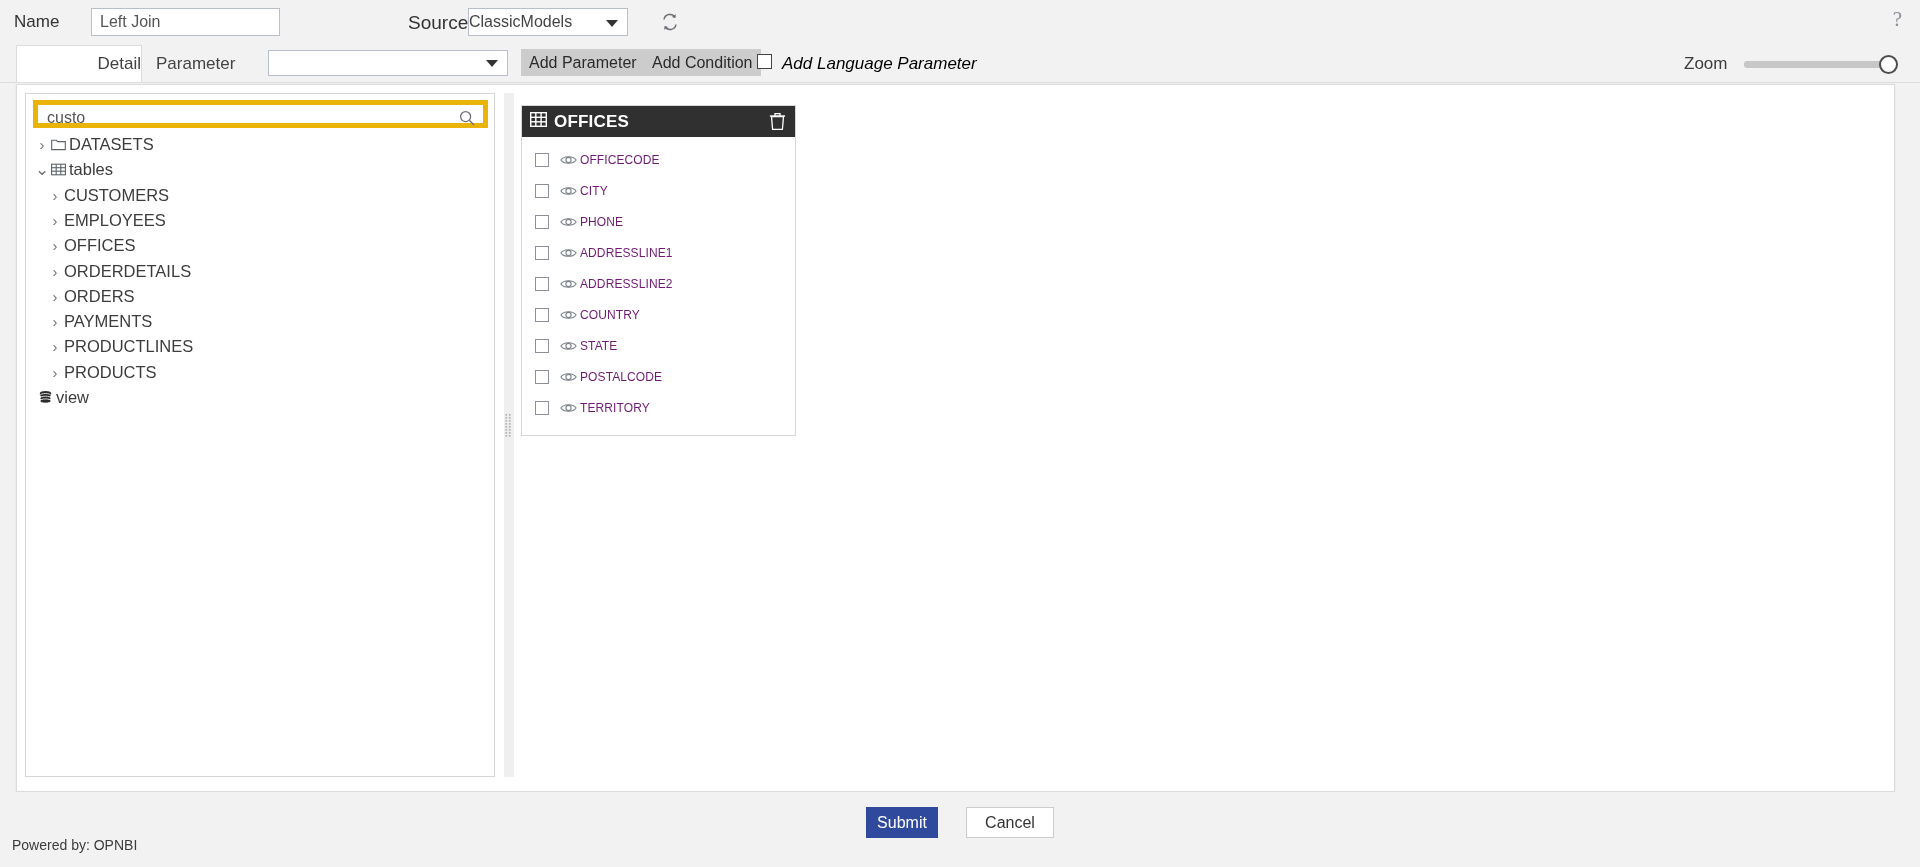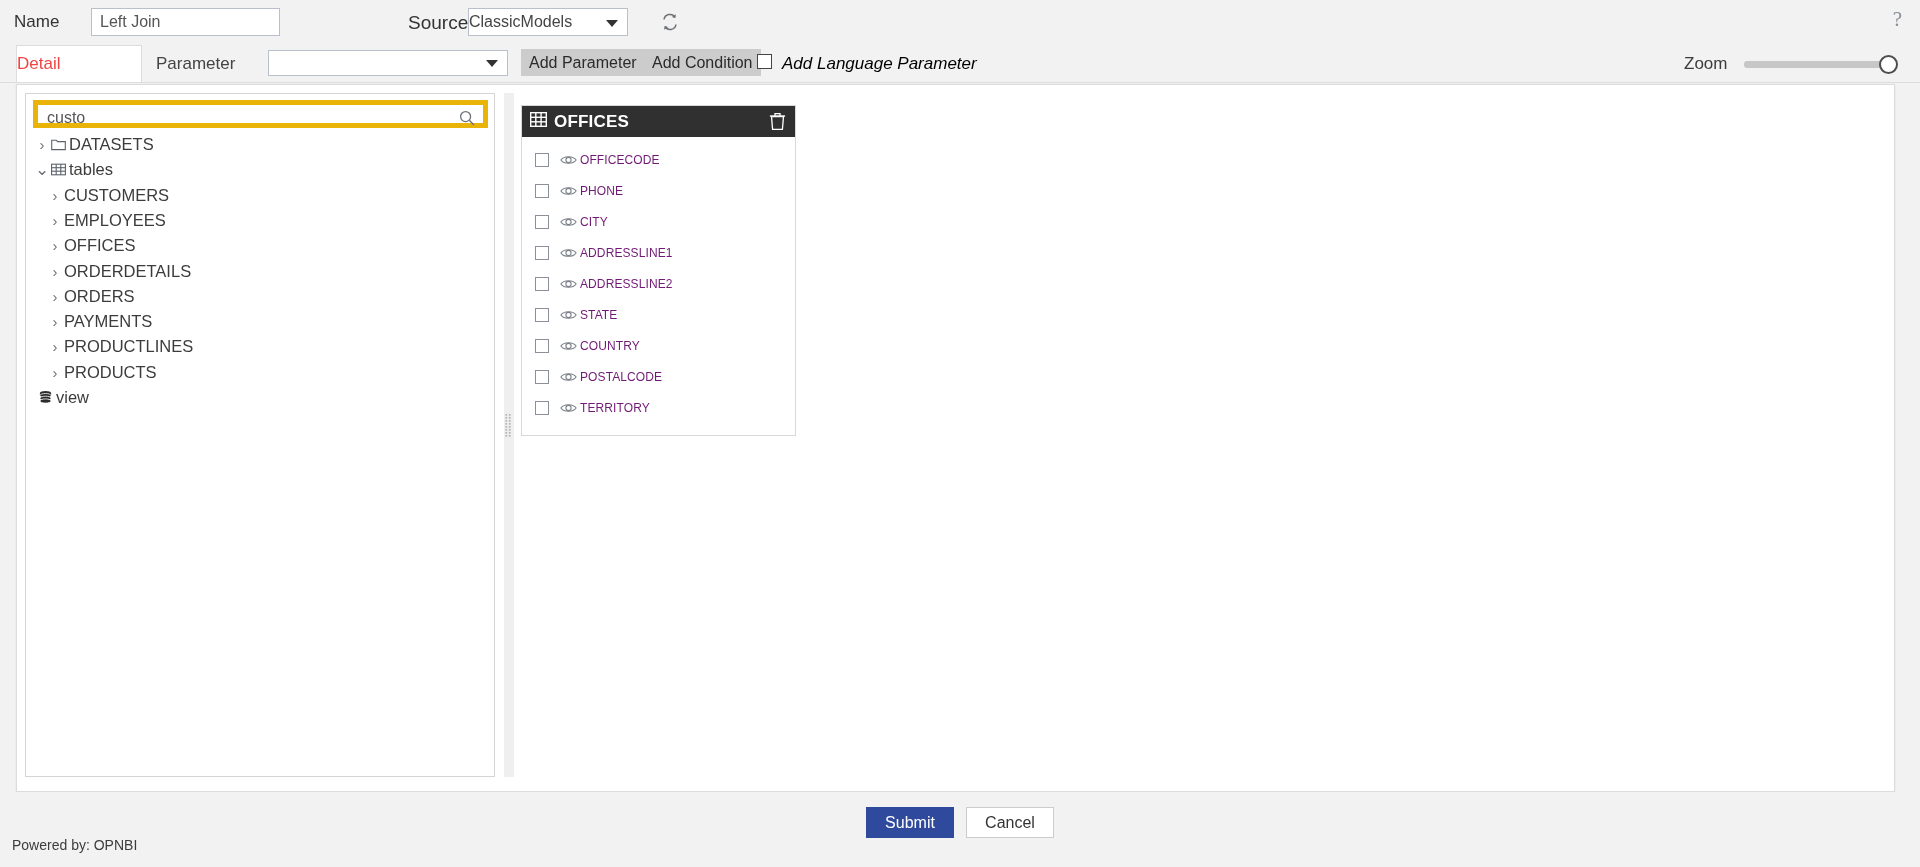--- a/index.html
+++ b/index.html
@@ -93,24 +93,24 @@
     border-bottom: 1px solid #dddddd;
   }
   #tab-detail {
     position: absolute;
     left: 16px; top: 0px;
     width: 126px; height: 37px;
     background: #ffffff;
     border: 1px solid #dcdcdc;
     border-bottom: none;
     box-sizing: border-box;
-    text-align: left;
+    text-align: right;
     line-height: 36px;
     font-size: 17px;
-    color: #ef4444;
+    color: #404040;
     cursor: pointer;
   }
   #param-label {
     position: absolute;
     left: 156px; top: 9px;
     font-size: 17px;
     color: #444;
   }
   #param-select {
     position: absolute;
@@ -359,21 +359,21 @@
   
   #footer {
     position: absolute;
     left: 0; top: 792px;
     width: 1920px; height: 75px;
     background: #f2f2f2;
   }
   #submit-btn {
     position: absolute;
     left: 866px; top: 15px;
-    width: 88px; height: 31px;
+    width: 72px; height: 31px;
     background: #2f4a9c;
     color: #ffffff;
     border: none;
     font-family: "Liberation Sans", sans-serif;
     font-size: 16px;
     cursor: pointer;
   }
   #cancel-btn {
     position: absolute;
     left: 966px; top: 15px;
@@ -559,71 +559,71 @@
             <span class="field-name">OFFICECODE</span>
           </div>
           <div class="field-row">
             <span class="field-cb"></span>
             <span class="field-eye">
               <svg width="17" height="12" viewBox="0 0 17 12">
                 <path d="M0.9 6 C3.6 1.6 13.4 1.6 16.1 6 C13.4 10.4 3.6 10.4 0.9 6 Z" fill="none" stroke="#7d838b" stroke-width="1.1"></path>
                 <circle cx="8.5" cy="6" r="2.6" fill="none" stroke="#7d838b" stroke-width="1.1"></circle>
               </svg>
             </span>
+            <span class="field-name">CITY</span>
+          </div>
+          <div class="field-row">
+            <span class="field-cb"></span>
+            <span class="field-eye">
+              <svg width="17" height="12" viewBox="0 0 17 12">
+                <path d="M0.9 6 C3.6 1.6 13.4 1.6 16.1 6 C13.4 10.4 3.6 10.4 0.9 6 Z" fill="none" stroke="#7d838b" stroke-width="1.1"></path>
+                <circle cx="8.5" cy="6" r="2.6" fill="none" stroke="#7d838b" stroke-width="1.1"></circle>
+              </svg>
+            </span>
             <span class="field-name">PHONE</span>
           </div>
           <div class="field-row">
             <span class="field-cb"></span>
             <span class="field-eye">
               <svg width="17" height="12" viewBox="0 0 17 12">
                 <path d="M0.9 6 C3.6 1.6 13.4 1.6 16.1 6 C13.4 10.4 3.6 10.4 0.9 6 Z" fill="none" stroke="#7d838b" stroke-width="1.1"></path>
                 <circle cx="8.5" cy="6" r="2.6" fill="none" stroke="#7d838b" stroke-width="1.1"></circle>
               </svg>
             </span>
-            <span class="field-name">CITY</span>
-          </div>
-          <div class="field-row">
-            <span class="field-cb"></span>
-            <span class="field-eye">
-              <svg width="17" height="12" viewBox="0 0 17 12">
-                <path d="M0.9 6 C3.6 1.6 13.4 1.6 16.1 6 C13.4 10.4 3.6 10.4 0.9 6 Z" fill="none" stroke="#7d838b" stroke-width="1.1"></path>
-                <circle cx="8.5" cy="6" r="2.6" fill="none" stroke="#7d838b" stroke-width="1.1"></circle>
-              </svg>
-            </span>
             <span class="field-name">ADDRESSLINE1</span>
           </div>
           <div class="field-row">
             <span class="field-cb"></span>
             <span class="field-eye">
               <svg width="17" height="12" viewBox="0 0 17 12">
                 <path d="M0.9 6 C3.6 1.6 13.4 1.6 16.1 6 C13.4 10.4 3.6 10.4 0.9 6 Z" fill="none" stroke="#7d838b" stroke-width="1.1"></path>
                 <circle cx="8.5" cy="6" r="2.6" fill="none" stroke="#7d838b" stroke-width="1.1"></circle>
               </svg>
             </span>
             <span class="field-name">ADDRESSLINE2</span>
           </div>
           <div class="field-row">
             <span class="field-cb"></span>
             <span class="field-eye">
               <svg width="17" height="12" viewBox="0 0 17 12">
                 <path d="M0.9 6 C3.6 1.6 13.4 1.6 16.1 6 C13.4 10.4 3.6 10.4 0.9 6 Z" fill="none" stroke="#7d838b" stroke-width="1.1"></path>
                 <circle cx="8.5" cy="6" r="2.6" fill="none" stroke="#7d838b" stroke-width="1.1"></circle>
               </svg>
             </span>
+            <span class="field-name">COUNTRY</span>
+          </div>
+          <div class="field-row">
+            <span class="field-cb"></span>
+            <span class="field-eye">
+              <svg width="17" height="12" viewBox="0 0 17 12">
+                <path d="M0.9 6 C3.6 1.6 13.4 1.6 16.1 6 C13.4 10.4 3.6 10.4 0.9 6 Z" fill="none" stroke="#7d838b" stroke-width="1.1"></path>
+                <circle cx="8.5" cy="6" r="2.6" fill="none" stroke="#7d838b" stroke-width="1.1"></circle>
+              </svg>
+            </span>
             <span class="field-name">STATE</span>
-          </div>
-          <div class="field-row">
-            <span class="field-cb"></span>
-            <span class="field-eye">
-              <svg width="17" height="12" viewBox="0 0 17 12">
-                <path d="M0.9 6 C3.6 1.6 13.4 1.6 16.1 6 C13.4 10.4 3.6 10.4 0.9 6 Z" fill="none" stroke="#7d838b" stroke-width="1.1"></path>
-                <circle cx="8.5" cy="6" r="2.6" fill="none" stroke="#7d838b" stroke-width="1.1"></circle>
-              </svg>
-            </span>
-            <span class="field-name">COUNTRY</span>
           </div>
           <div class="field-row">
             <span class="field-cb"></span>
             <span class="field-eye">
               <svg width="17" height="12" viewBox="0 0 17 12">
                 <path d="M0.9 6 C3.6 1.6 13.4 1.6 16.1 6 C13.4 10.4 3.6 10.4 0.9 6 Z" fill="none" stroke="#7d838b" stroke-width="1.1"></path>
                 <circle cx="8.5" cy="6" r="2.6" fill="none" stroke="#7d838b" stroke-width="1.1"></circle>
               </svg>
             </span>
             <span class="field-name">POSTALCODE</span>

